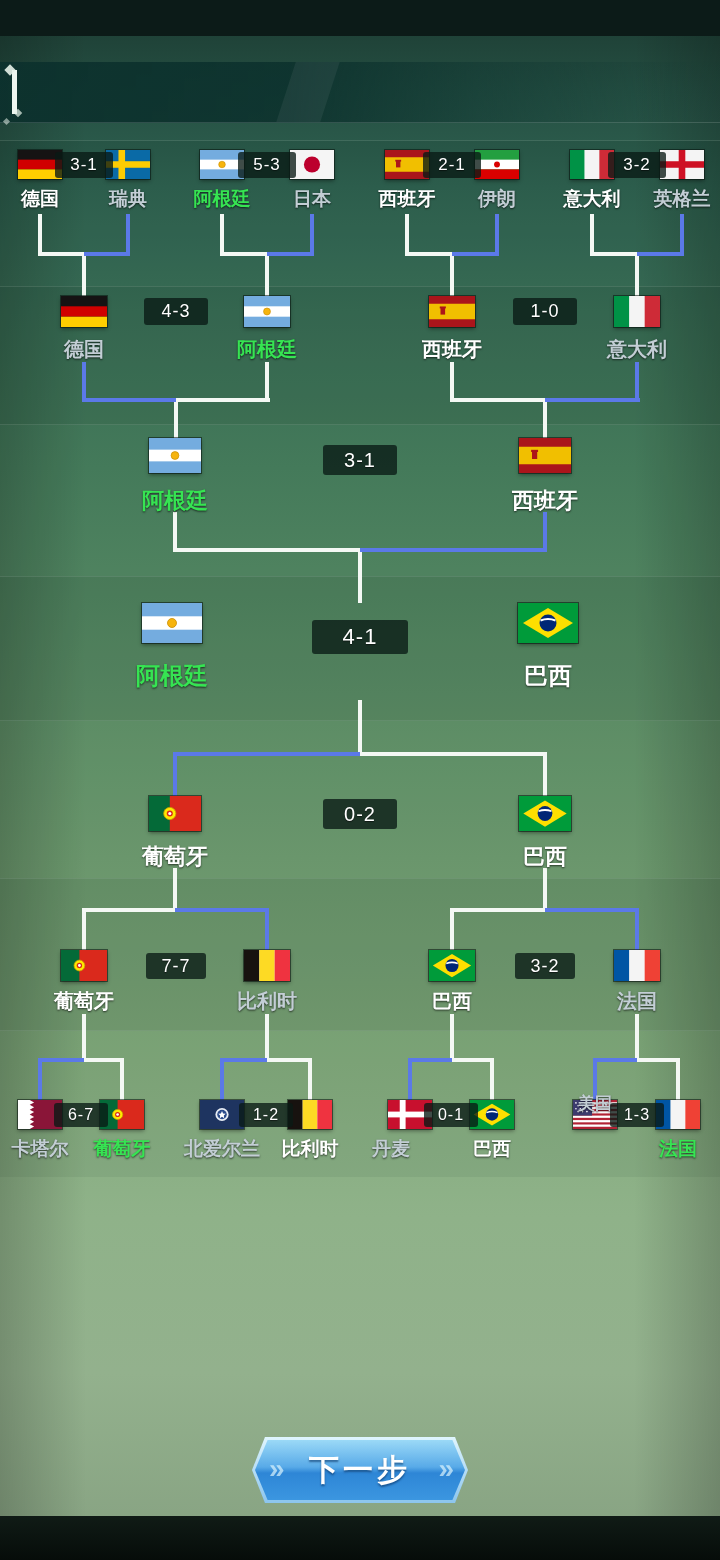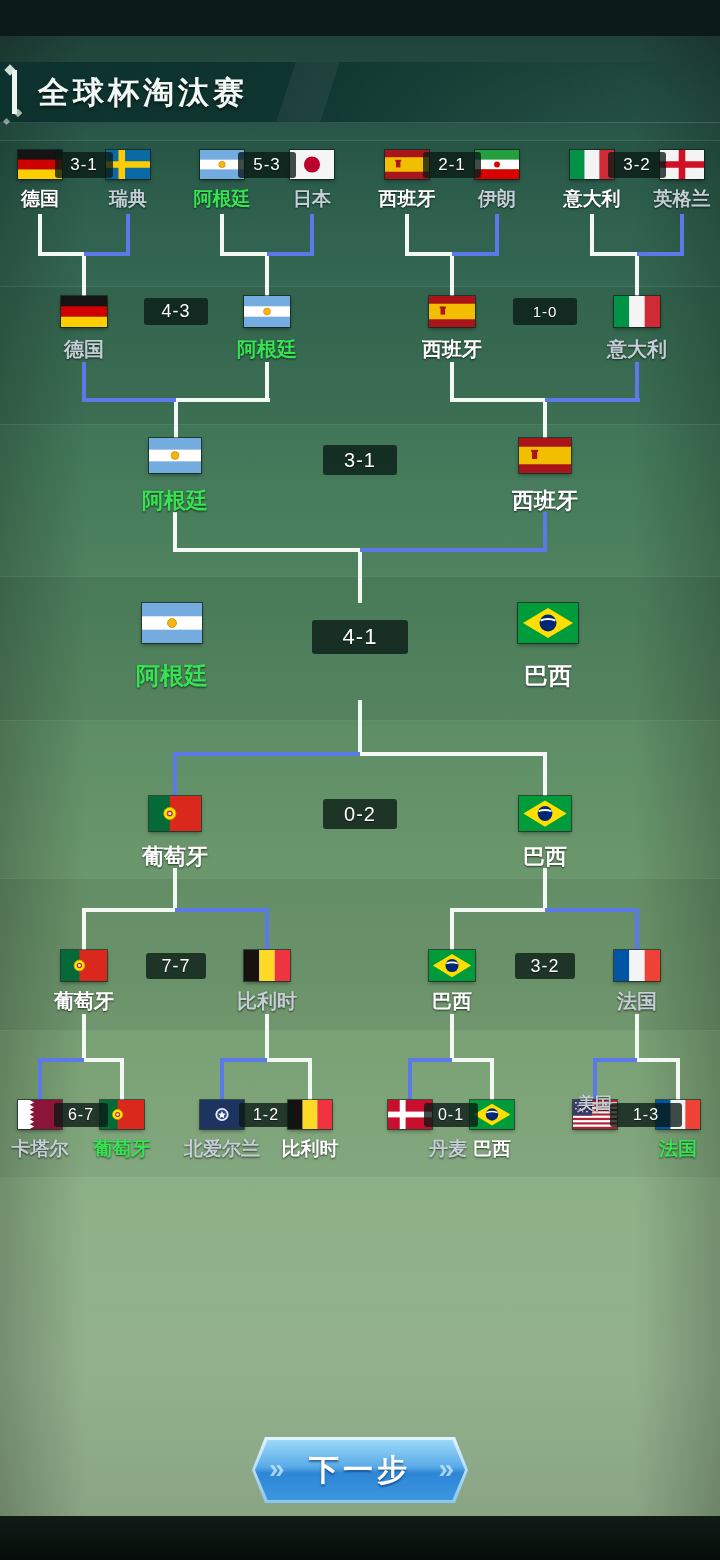--- a/index.html
+++ b/index.html
@@ -67,21 +67,20 @@
       <div class="band band-a" style="top: 424px; height: 152px;"></div>
       <div class="band band-b" style="top: 576px; height: 144px;"></div>
       <div class="band band-a" style="top: 720px; height: 158px;"></div>
       <div class="band band-b" style="top: 878px; height: 152px;"></div>
       <div class="band band-a" style="top: 1030px; height: 146px;"></div>
     </div>
 
   <div class="header-banner">
     <div class="header-slash"></div>
     <div class="header-accent"></div>
-    <h1 class="title">全球杯淘汰赛</h1>
   </div>
   <span class="spark sp1"></span>
   <span class="spark sp2"></span>
   <span class="spark sp3"></span>
 
   <div id="lines">
       <div class="bline" style="left: 38px; top: 214px; width: 4px; height: 38px; background: rgb(244, 248, 244);"></div>
       <div class="bline" style="left: 126px; top: 214px; width: 4px; height: 38px; background: rgb(91, 121, 232);"></div>
       <div class="bline" style="left: 38px; top: 252px; width: 46px; height: 4px; background: rgb(244, 248, 244);"></div>
       <div class="bline" style="left: 84px; top: 252px; width: 46px; height: 4px; background: rgb(91, 121, 232);"></div>
@@ -249,21 +248,21 @@
       </div>
       <div class="team-name" style="left: 377px; top: 336px; font-size: 20px; color: rgb(255, 255, 255);">西班牙</div>
       <div class="flag" style="left: 614px; top: 296px; width: 46px; height: 31px;">
         <svg viewBox="0 0 60 40" preserveAspectRatio="none">
           <rect width="20" height="40" fill="#009246"></rect>
           <rect x="20" width="20" height="40" fill="#f4f4f4"></rect>
           <rect x="40" width="20" height="40" fill="#ce2b37"></rect>
         </svg>
       </div>
       <div class="team-name" style="left: 562px; top: 336px; font-size: 20px; color: rgb(195, 206, 213);">意大利</div>
-      <div class="score-badge" style="left: 513px; top: 298px; width: 64px; height: 27px; font-size: 15px;">1-0</div>
+      <div class="score-badge" style="left: 513px; top: 298px; width: 64px; height: 27px; font-size: 18px;">1-0</div>
       <div class="flag" style="left: 149px; top: 438px; width: 52px; height: 35px;">
         <svg viewBox="0 0 60 40" preserveAspectRatio="none">
           <rect width="60" height="40" fill="#74acdf"></rect>
           <rect y="13.3" width="60" height="13.4" fill="#ffffff"></rect>
           <circle cx="30" cy="20" r="4.5" fill="#f6b40e" stroke="#c98d00" stroke-width="0.8"></circle>
         </svg>
       </div>
       <div class="team-name" style="left: 100px; top: 486px; font-size: 22px; color: rgb(54, 228, 82);">阿根廷</div>
       <div class="flag" style="left: 519px; top: 438px; width: 52px; height: 35px;">
         <svg viewBox="0 0 60 40" preserveAspectRatio="none">
@@ -386,21 +385,21 @@
       </div>
       <div class="team-name" style="left: 235px; top: 1136px; font-size: 19px; color: rgb(255, 255, 255);">比利时</div>
       <div class="score-badge" style="left: 239px; top: 1103px; width: 54px; height: 24px; font-size: 16px;">1-2</div>
       <div class="flag" style="left: 388px; top: 1100px; width: 44px; height: 29px;">
         <svg viewBox="0 0 60 40" preserveAspectRatio="none">
           <rect width="60" height="40" fill="#c8102e"></rect>
           <rect x="16" width="8" height="40" fill="#ffffff"></rect>
           <rect y="16" width="60" height="8" fill="#ffffff"></rect>
         </svg>
       </div>
-      <div class="team-name" style="left: 335px; top: 1136px; font-size: 19px; color: rgb(195, 206, 213); padding-left: 38px;">丹麦</div>
+      <div class="team-name" style="left: 316px; top: 1136px; font-size: 19px; color: rgb(195, 206, 213);">丹麦</div>
       <div class="flag" style="left: 470px; top: 1100px; width: 44px; height: 29px;">
         <svg viewBox="0 0 60 40" preserveAspectRatio="none">
           <rect width="60" height="40" fill="#009b3a"></rect>
           <polygon points="30,5 55,20 30,35 5,20" fill="#fedf00"></polygon>
           <circle cx="30" cy="20" r="8.5" fill="#002776"></circle>
           <path d="M22.5,17.5 Q30,14.5 37.5,17.5" stroke="#ffffff" stroke-width="2" fill="none"></path>
         </svg>
       </div>
       <div class="team-name" style="left: 417px; top: 1136px; font-size: 19px; color: rgb(255, 255, 255);">巴西</div>
       <div class="score-badge" style="left: 424px; top: 1103px; width: 54px; height: 24px; font-size: 16px;">0-1</div>
@@ -436,21 +435,21 @@
       </div>
       <div class="team-name" style="left: 520px; top: 1092px; font-size: 17px; color: rgb(195, 206, 213);">美国</div>
       <div class="flag" style="left: 656px; top: 1100px; width: 44px; height: 29px;">
         <svg viewBox="0 0 60 40" preserveAspectRatio="none">
           <rect width="20" height="40" fill="#0055a4"></rect>
           <rect x="20" width="20" height="40" fill="#f4f4f4"></rect>
           <rect x="40" width="20" height="40" fill="#ef4135"></rect>
         </svg>
       </div>
       <div class="team-name" style="left: 603px; top: 1136px; font-size: 19px; color: rgb(54, 228, 82);">法国</div>
-      <div class="score-badge" style="left: 610px; top: 1103px; width: 72px; height: 24px; font-size: 16px;">1-3</div>
+      <div class="score-badge" style="left: 610px; top: 1103px; width: 54px; height: 24px; font-size: 16px;">1-3</div>
     </div>
 
   <div class="next-outer">
     <div class="next-inner">
       <span class="chev chev-l">»</span>
       <span class="next-label">下一步</span>
       <span class="chev chev-r">»</span>
     </div>
   </div>
 

